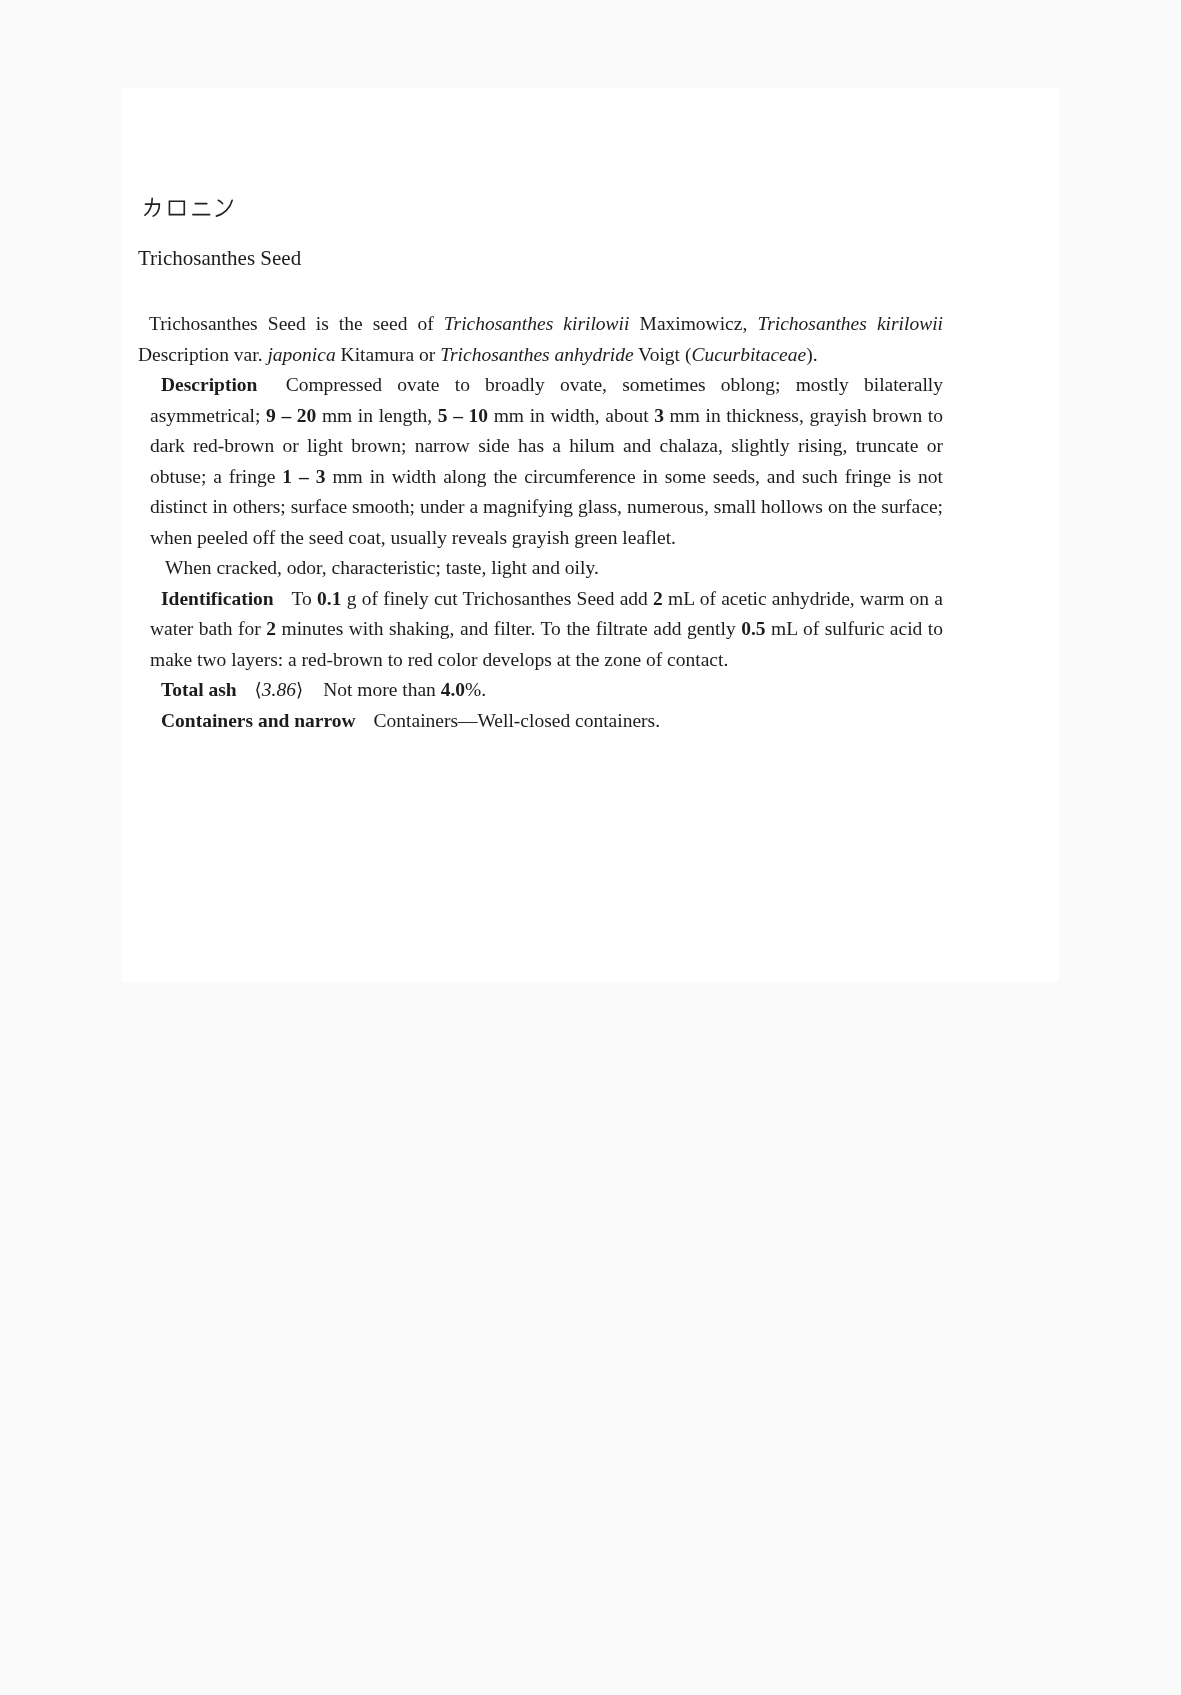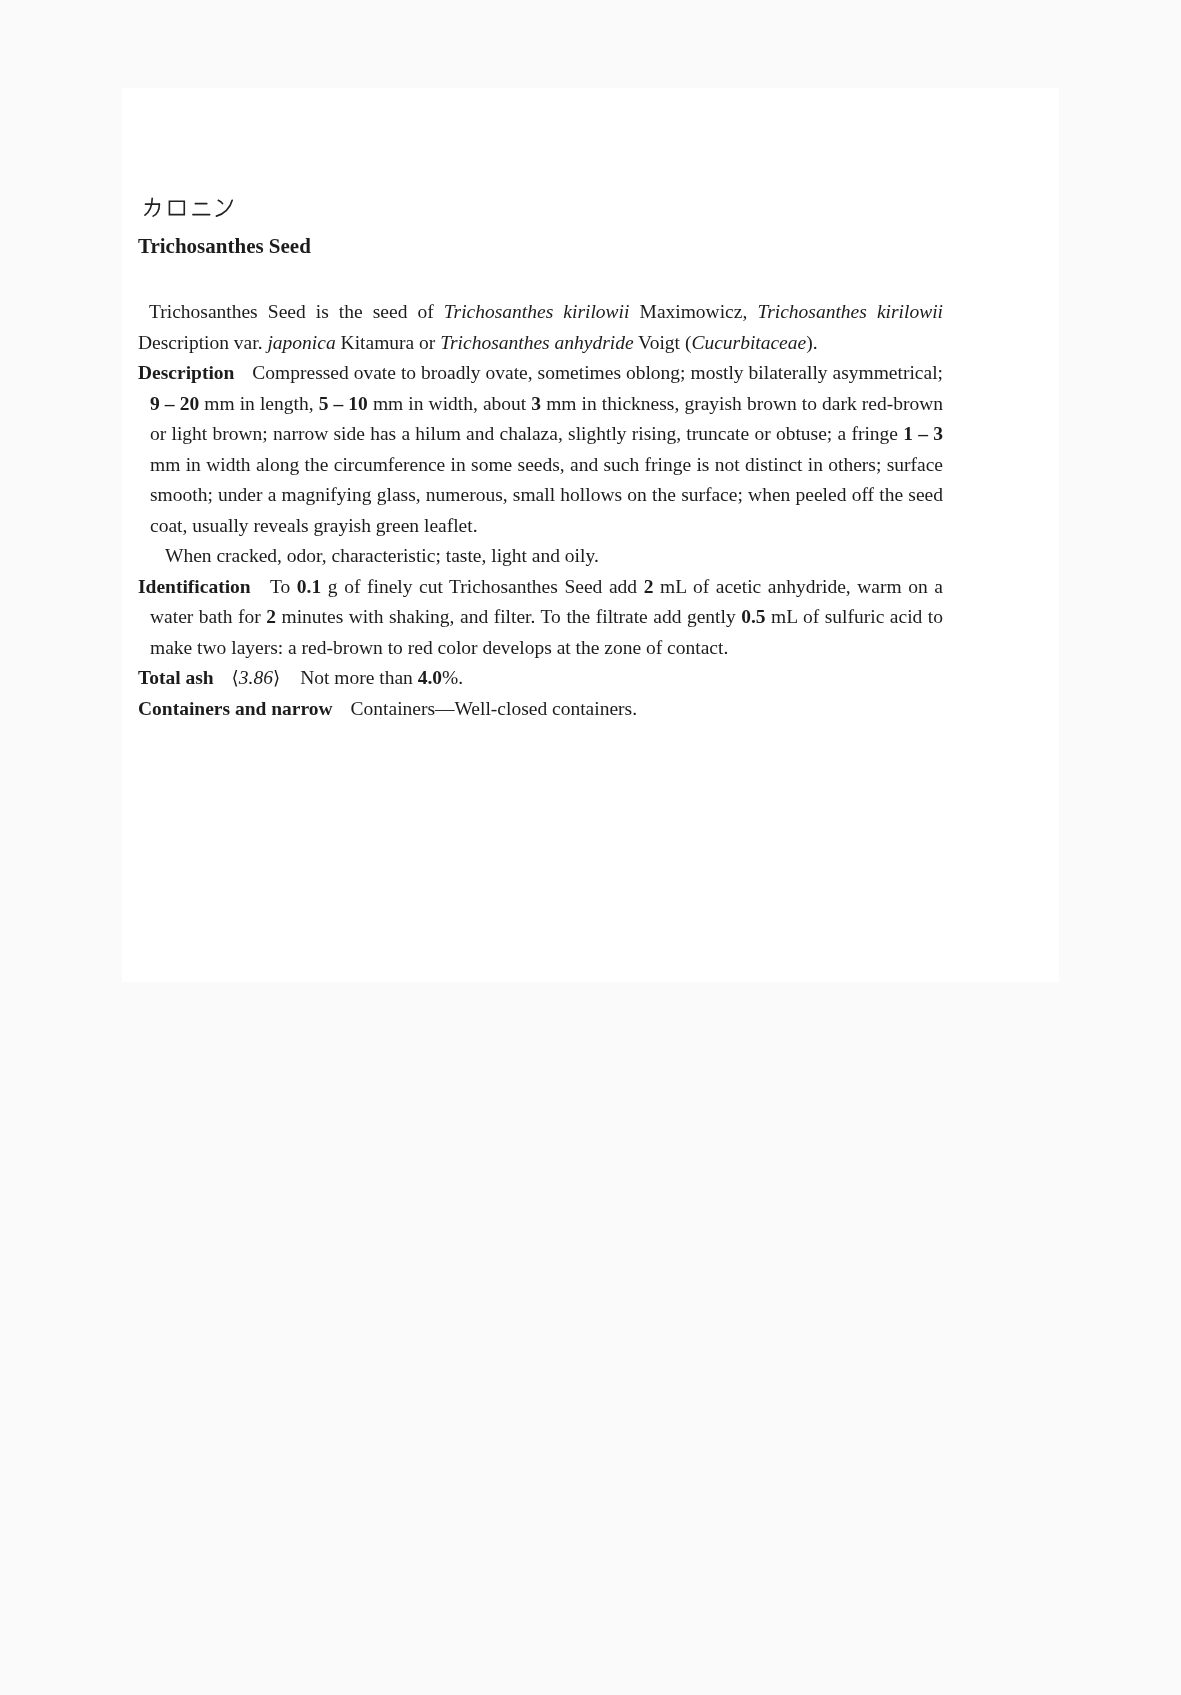--- a/index.html
+++ b/index.html
@@ -14,38 +14,38 @@
   .page {
     position: absolute;
     left: 122px; top: 88px;
     width: 937px; height: 894px;
     background: #ffffff;
   }
   .content { padding: 0 116px 0 16px; }
   .kana { margin-top: 108px; height: 24px; }
   .kana svg { display: block; height: 23px; width: 105px; }
   .title-en {
-    margin-top: 12px;
+    margin-top: 24px;
     font-size: 21px; line-height: 28px;
-    font-weight: bold;
+    font-weight: normal;
   }
   .title-latin {
     font-size: 21px; line-height: 28px;
     letter-spacing: 0.4px;
   }
   .body {
     margin-top: 37px;
     font-size: 19.5px;
     line-height: 30.5px;
   }
   .para { text-align: justify; }
   .para.intro   { text-indent: 11px; }
   .para.section { padding-left: 12px; text-indent: -12px; }
   .para.sub     { padding-left: 27px; }
-  .label { font-weight: bold; margin-right: 13px; }
+  .label { font-weight: bold; margin-right: 13px; margin-left: 23px; }
   .b { font-weight: bold; }
   .i { font-style: italic; margin-top: 35px; }
   .gap { display: inline-block; width: 20px; }
   .ang { font-family: "DejaVu Sans", sans-serif; font-size: 0.95em; }
 </style>
 </head>
 <body>
 
 <div class="canvas">
   <div class="page">

